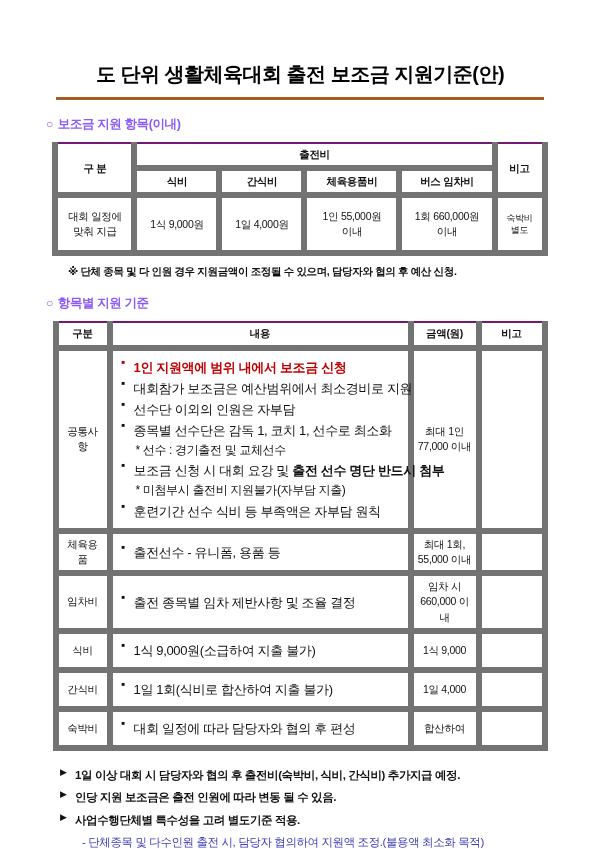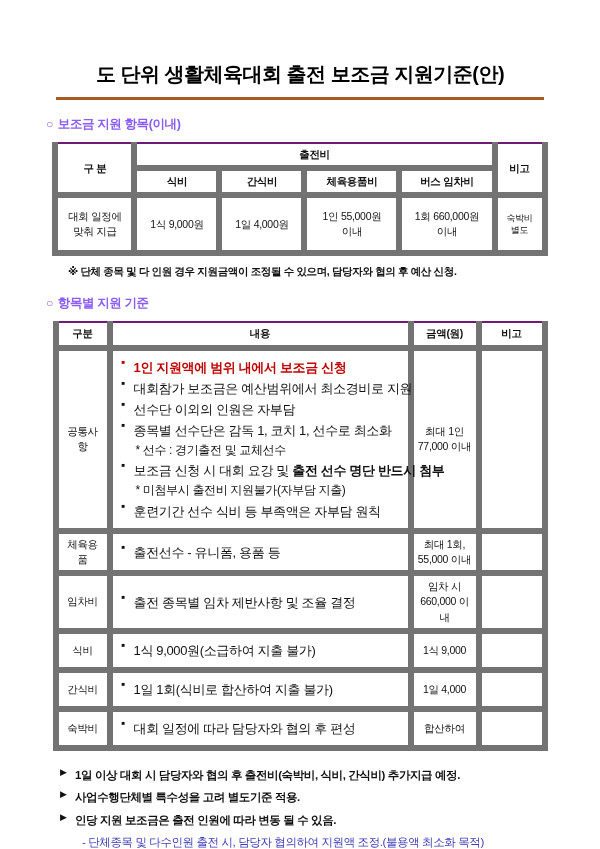--- a/index.html
+++ b/index.html
@@ -307,18 +307,18 @@
             <div class="bullet">대회 일정에 따라 담당자와 협의 후 편성</div>
           </td>
           <td class="amount">합산하여</td>
           <td>&nbsp;</td>
         </tr>
       </tbody>
   </table>
 
   <div class="footer">
       <div class="fbullet">1일 이상 대회 시 담당자와 협의 후 출전비(숙박비, 식비, 간식비) 추가지급 예정.</div>
+      <div class="fbullet">인당 지원 보조금은 출전 인원에 따라 변동 될 수 있음.</div>
       <div class="fbullet">사업수행단체별 특수성을 고려 별도기준 적용.</div>
-      <div class="fbullet">인당 지원 보조금은 출전 인원에 따라 변동 될 수 있음.</div>
       <div class="fsub" style="color: rgb(59, 59, 181);">단체종목 및 다수인원 출전 시, 담당자 협의하여 지원액 조정.(불용액 최소화 목적)</div>
     </div>
 
 </div>
 
 </body></html>

